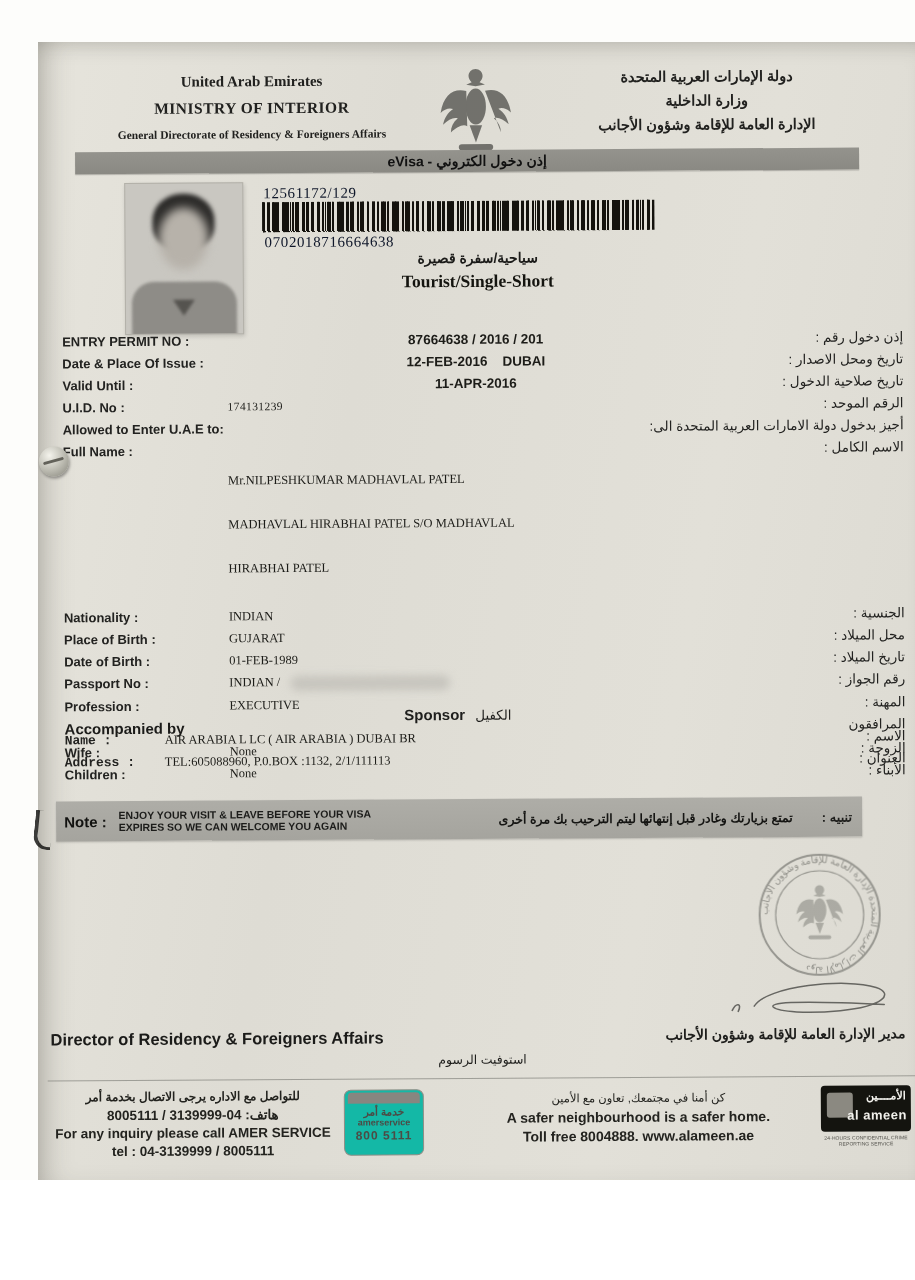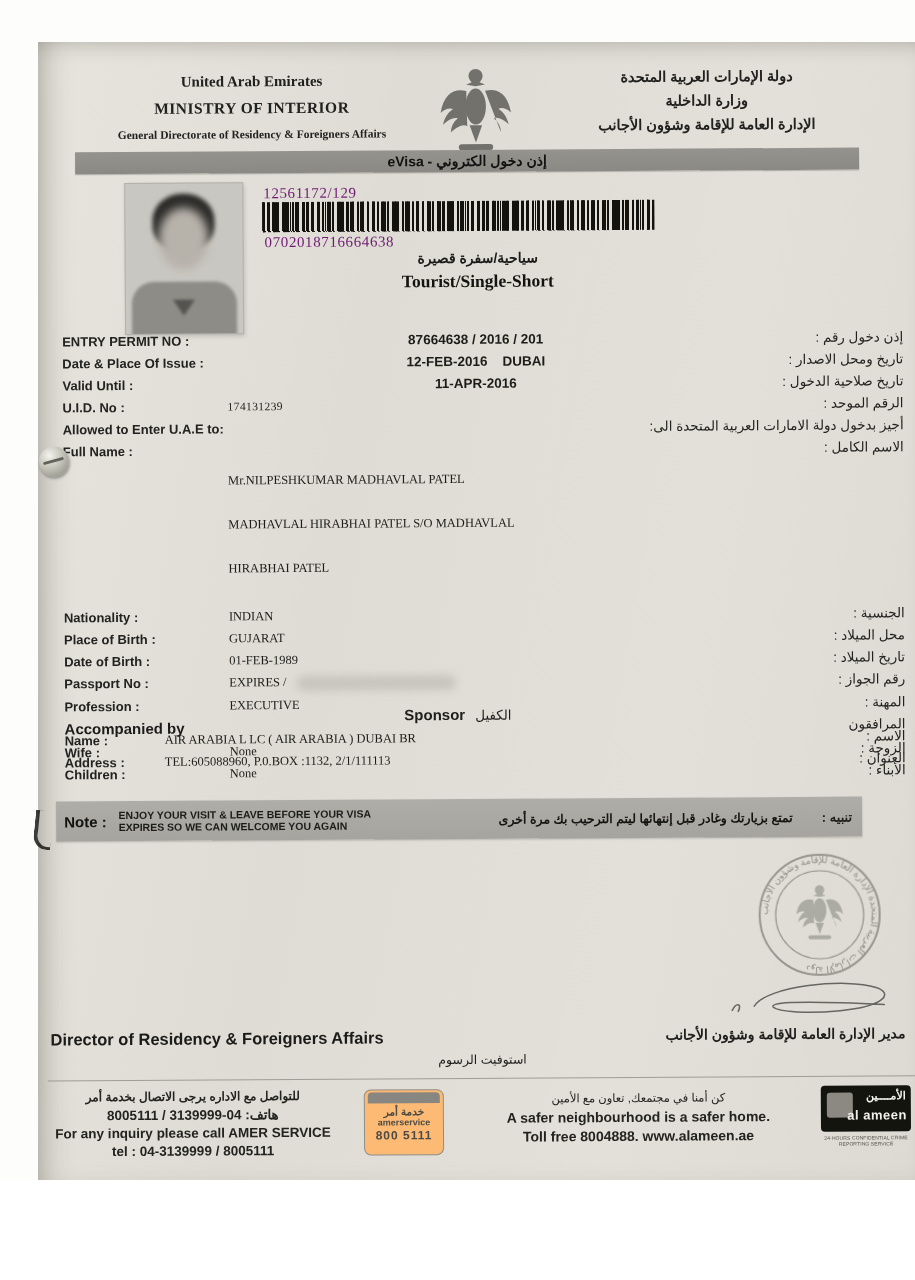--- a/index.html
+++ b/index.html
@@ -23,21 +23,21 @@
              display:flex;align-items:center;justify-content:center;
              font-size:14px;font-weight:bold;color:#111;box-shadow:0 1px 1px rgba(0,0,0,.2);}
 
   
   .photo{position:absolute;left:127px;top:181px;width:117px;height:150px;background:#c9c7c1;
          border:1px solid #b3b1a9;box-shadow:1px 2px 4px rgba(0,0,0,.15);overflow:hidden;}
   .photo .hair{position:absolute;top:10px;left:27px;width:62px;height:56px;border-radius:48% 48% 42% 42%;background:#2c2b29;filter:blur(2px);}
   .photo .face{position:absolute;top:24px;left:33px;width:50px;height:62px;border-radius:50%;background:#b7b2aa;filter:blur(5px);}
   .photo .shoulders{position:absolute;bottom:-10px;left:6px;right:6px;height:62px;border-radius:22px 22px 0 0;background:#8e8c87;filter:blur(1.5px);}
   .photo .collar{position:absolute;bottom:18px;left:47px;width:0;height:0;border-left:11px solid transparent;border-right:11px solid transparent;border-top:16px solid #55534f;filter:blur(1.5px);}
-  .bc-num{position:absolute;font-family:"Liberation Serif",serif;font-size:15px;letter-spacing:.6px;color:#701a75;}
+  .bc-num{position:absolute;font-family:"Liberation Serif",serif;font-size:15px;letter-spacing:.6px;color:#0f172a;}
   .barcode{position:absolute;left:265px;top:201px;width:392px;height:30px;
      background:repeating-linear-gradient(90deg,#14120d 0 2px,transparent 2px 5px),
                 repeating-linear-gradient(90deg,#14120d 0 1px,transparent 1px 7px),
                 repeating-linear-gradient(90deg,#14120d 0 3px,transparent 3px 11px);}
   .vt-ar{position:absolute;left:300px;top:250px;width:360px;text-align:center;direction:rtl;font-size:14px;font-weight:bold;color:#1b1b19;}
   .vt-en{position:absolute;left:300px;top:271px;width:360px;text-align:center;font-family:"Liberation Serif",serif;font-size:17.5px;font-weight:bold;color:#14140f;}
 
   
   .fields{position:absolute;left:0;top:332px;width:915px;}
   .frow{display:flex;align-items:flex-start;padding-left:64px;padding-right:10px;line-height:15px;margin-bottom:7px;}
@@ -48,21 +48,21 @@
   .fa{width:235px;flex:none;direction:rtl;white-space:nowrap;font-size:13.5px;color:#222220;}
   .sec-head{font-size:15px;font-weight:bold;color:#1b1b19;width:165px;flex:none;}
   .nm div{margin-bottom:0;line-height:14px;}
   .redact{display:inline-block;width:160px;height:15px;margin-left:10px;border-radius:8px;background:#c7c5be;filter:blur(4px);vertical-align:middle;}
 
   
   .sponsor{position:absolute;left:0;top:706px;width:915px;}
   .sp-head{display:flex;justify-content:center;gap:10px;align-items:baseline;margin-bottom:8px;}
   .sp-head .en{font-size:15px;font-weight:bold;}
   .sp-head .ar{font-size:13.5px;direction:rtl;}
-  .sponsor .fl{width:100px;}
+  .sponsor .fl{width:100px;font-family:Liberation Mono, monospace;}
 
   
   .note-bar{position:absolute;left:55px;top:799px;width:806px;height:40px;background:linear-gradient(180deg,#aeada7,#a5a49e);
             display:flex;align-items:center;box-shadow:0 1px 2px rgba(0,0,0,.18);}
   .note-lbl{font-size:15px;font-weight:bold;color:#121210;margin:0 12px 0 8px;flex:none;text-align:center;}
   .note-en{font-size:10.5px;font-weight:bold;line-height:12.5px;color:#1c1c1a;width:275px;flex:none;}
   .note-ar{flex:1;direction:rtl;text-align:left;font-size:12.5px;font-weight:bold;color:#151513;padding-left:105px;white-space:nowrap;}
   .note-arlbl{flex:none;direction:rtl;font-size:13px;font-weight:bold;margin:0 10px 0 12px;}
   .clip-mark{position:absolute;left:33px;top:808px;width:14px;height:36px;border-left:4px solid #1a1a18;border-bottom:3px solid #1a1a18;border-radius:0 0 0 14px;transform:rotate(6deg);opacity:.85;}
   .screw{position:absolute;left:40px;top:444px;width:30px;height:30px;border-radius:50%;
@@ -77,21 +77,21 @@
   .dir-en{position:absolute;left:48px;top:1028px;font-size:16.5px;font-weight:bold;color:#1b1b19;}
   .dir-ar{position:absolute;right:12px;top:1028px;direction:rtl;font-size:14px;font-weight:bold;}
   .fees{position:absolute;left:380px;top:1052px;width:200px;text-align:center;direction:rtl;font-size:12.5px;}
   .divider{position:absolute;left:45px;top:1078px;right:0;height:1px;background:#8d8d87;opacity:.8;}
 
   .amer-txt{position:absolute;left:44px;top:1088px;width:292px;text-align:center;color:#23231f;}
   .amer-txt .a1{direction:rtl;font-size:12px;font-weight:bold;margin-bottom:3px;}
   .amer-txt .a2{direction:rtl;font-size:13.5px;font-weight:bold;margin-bottom:3px;}
   .amer-txt .a3,.amer-txt .a4{font-size:13.5px;font-weight:bold;margin-bottom:3px;}
   .amer-logo{position:absolute;left:341px;top:1089px;width:78px;height:64px;border:1.5px solid #8f8e86;border-radius:7px;
-             background:#fdba74;overflow:hidden;text-align:center;color:#4c4b45;margin-left:20px;}
+             background:#14b8a6;overflow:hidden;text-align:center;color:#4c4b45;}
   .amer-logo .strip{height:11px;background:#878680;border-radius:4px 4px 0 0;margin:2px 3px 2px 3px;}
   .amer-logo .lar{direction:rtl;font-size:10.5px;font-weight:bold;line-height:12px;}
   .amer-logo .len{font-size:9px;font-weight:bold;line-height:10px;}
   .amer-logo .lnum{font-size:12px;font-weight:bold;line-height:17px;letter-spacing:1px;}
 
   .alameen-txt{position:absolute;left:468px;top:1092px;width:335px;text-align:center;color:#23231f;}
   .alameen-txt .a1{direction:rtl;font-size:11.5px;margin-bottom:4px;}
   .alameen-txt .a2,.alameen-txt .a3{font-size:14px;font-weight:bold;margin-bottom:3px;}
   .alameen-logo{position:absolute;left:818px;top:1088px;width:90px;height:46px;background:#14140f;border-radius:4px;
                 color:#f2f1ec;overflow:hidden;}
@@ -192,21 +192,21 @@
         <span class="fv">GUJARAT</span>
         <span class="fa">محل الميلاد :</span>
       </div>
       <div class="frow">
         <span class="fl">Date of Birth :</span>
         <span class="fv">01-FEB-1989</span>
         <span class="fa">تاريخ الميلاد :</span>
       </div>
       <div class="frow">
         <span class="fl">Passport No :</span>
-        <span class="fv"><span>EXPIRES /</span><span class="redact"></span></span>
+        <span class="fv"><span>INDIAN /</span><span class="redact"></span></span>
         <span class="fa">رقم الجواز :</span>
       </div>
       <div class="frow">
         <span class="fl">Profession :</span>
         <span class="fv">EXECUTIVE</span>
         <span class="fa">المهنة :</span>
       </div>
       <div class="frow" style="margin-top:2px;margin-bottom:9px">
         <span class="sec-head">Accompanied by</span>
         <span class="fv"></span>

